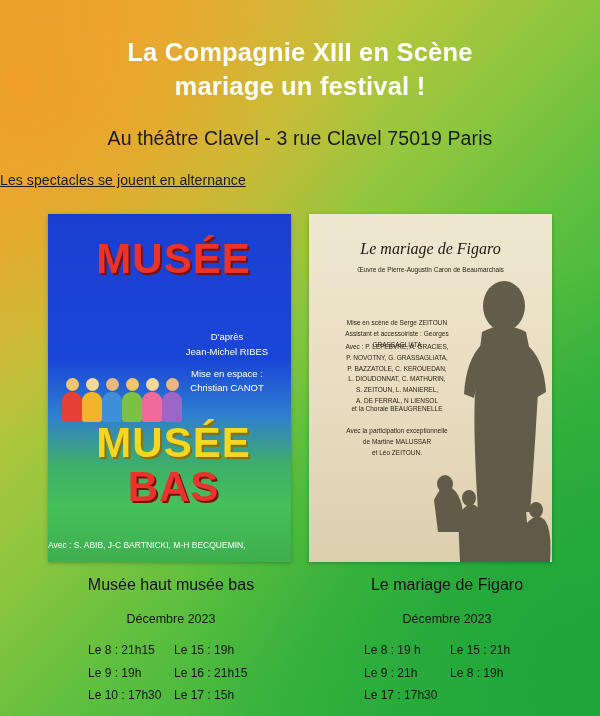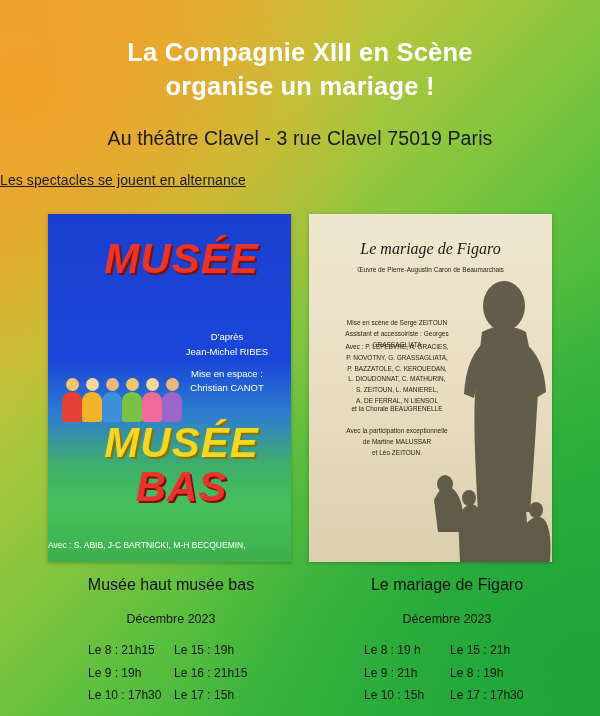--- a/index.html
+++ b/index.html
@@ -90,25 +90,24 @@
       #1a3fd0 0%,
       #1a46d8 42%,
       #2f7fcf 58%,
       #3fae6a 72%,
       #46c05a 84%,
       #3fae4f 100%);
     color: #fff;
   }
   .mhmb .word {
     position: absolute;
-    left: 12px;
+    left: 4px;
     width: 100%;
     text-align: center;
     font-weight: bold;
-    font-style: italic;
     letter-spacing: 1px;
     line-height: 1;
   }
   .mhmb .w-musee1 {
     top: 24px;
     font-size: 42px;
     color: #e8342a;
     text-shadow: 2px 2px 0 #7a1008;
   }
   .mhmb .w-haut {
@@ -258,21 +257,21 @@
   .dates .c2 { width: 80px; }
 </style>
 </head>
 <body>
 
 <div class="poster">
   <div class="content">
 
     <div class="title">
       <div>La Compagnie XIII en Scène</div>
-      <div>organise un mariage !</div>
+      <div>mariage un festival !</div>
     </div>
 
     <div class="subtitle">Au théâtre Clavel - 3 rue Clavel  75019 Paris</div>
     <div class="tagline">Les  spectacles se jouent en alternance</div>
 
     <div class="posters-row">
 
       <div class="poster-card mhmb">
         <div class="word w-musee1">MUSÉE</div>
 
@@ -390,21 +389,20 @@
         <div class="dates">
           <div class="row">
             <span class="c1">Le 8 : 19 h</span>
             <span class="c2">Le 15 : 21h</span>
           </div>
           <div class="row">
             <span class="c1">Le 9 : 21h</span>
             <span class="c2">Le 8 : 19h</span>
           </div>
           <div class="row">
-            <span class="c1">Le 10 : 15h</span>
             <span class="c2">Le 17 : 17h30</span>
           </div>
         </div>
       </div>
     </div>
 
   </div>
 </div>
 
 </body></html>

